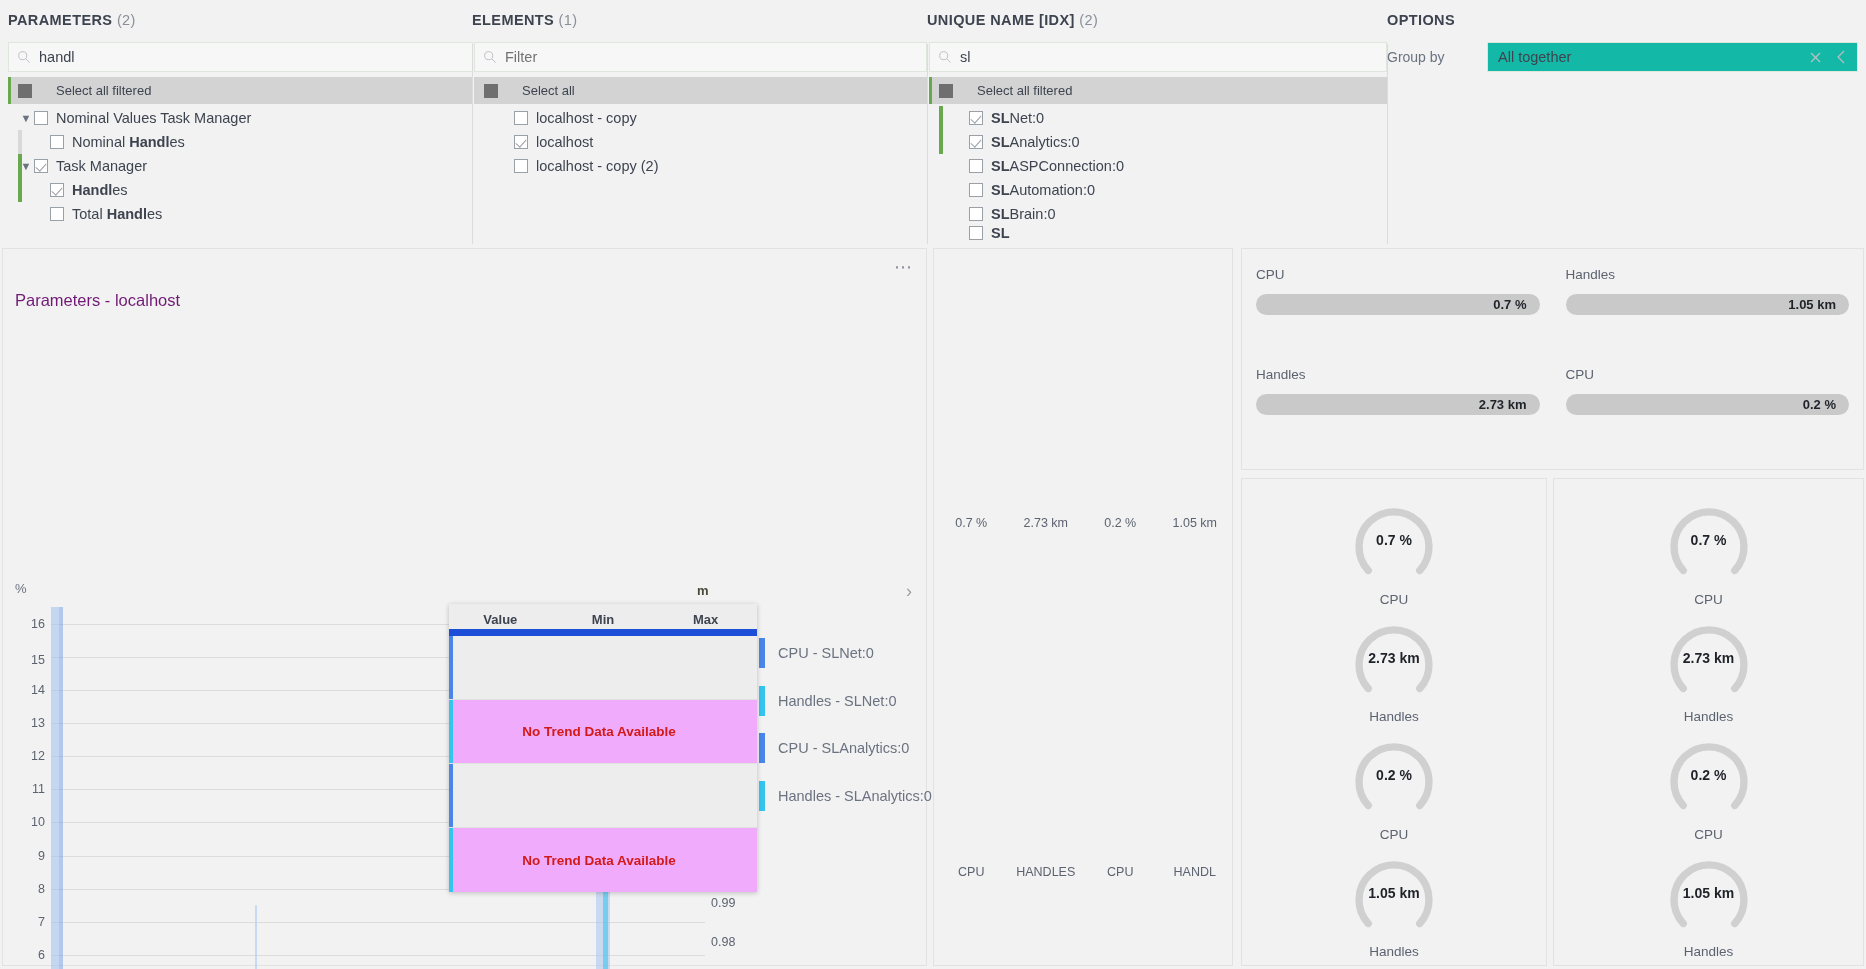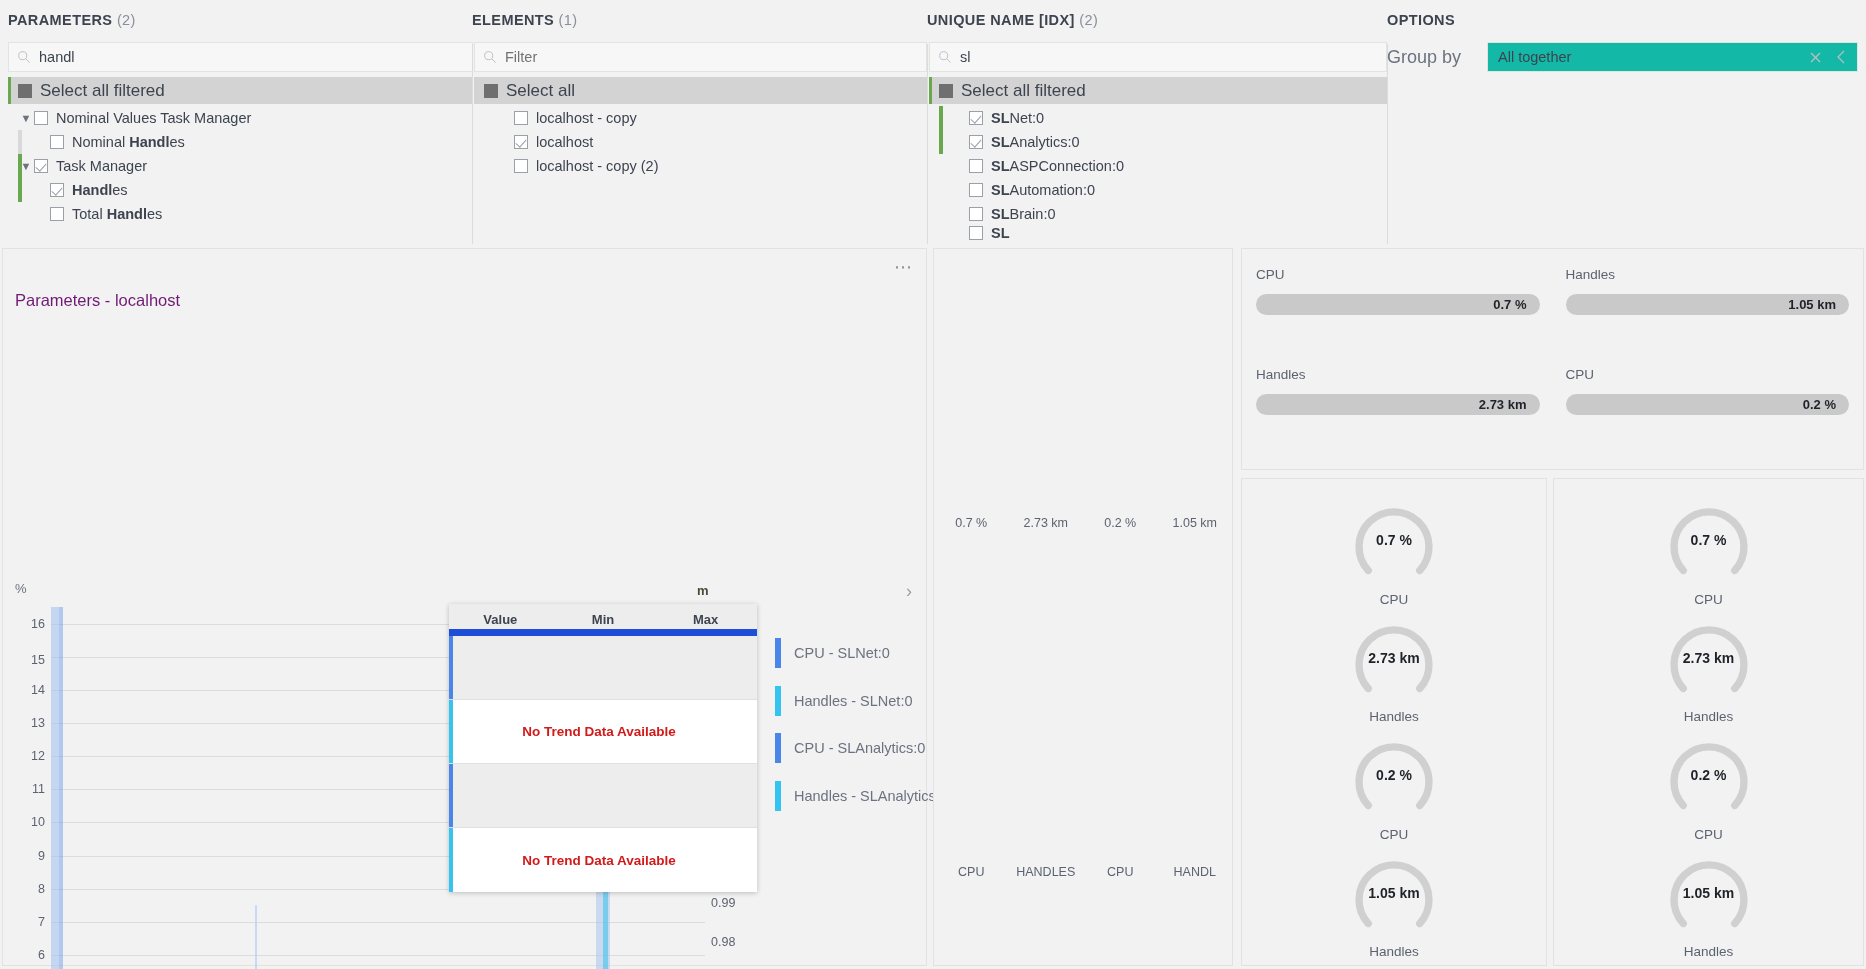--- a/index.html
+++ b/index.html
@@ -23,21 +23,21 @@
     border: 1px solid #dfe6de; display: flex; align-items: center; padding: 0 8px;
   }
   .searchbox .mag { width: 14px; height: 14px; margin-right: 8px; flex: 0 0 auto; opacity: .55; }
   .searchbox .val { font-size: 14.5px; color: #3d4450; }
   .searchbox .ph { font-size: 14.5px; color: #737373; }
   .selectall {
     margin-top: 5px; height: 27px; background: #d3d3d3; display: flex; align-items: center;
     border-left: 3px solid #6aa84f; padding-left: 7px;
   }
   .selectall.nobar { border-left: 3px solid transparent; }
-  .selectall .lbl { font-size: 17px; color: #3d4450; margin-left: 8px; }
+  .selectall .lbl { font-size: 13px; color: #3d4450; margin-left: 24px; }
   .tree { margin-top: 2px; }
   .trow { height: 24px; display: flex; align-items: center; font-size: 14.5px; position: relative; }
   .trow .chev { width: 16px; margin-left: 10px; display: inline-block; text-align: center; color: #6b7280; font-size: 11px; }
   .trow .chev.empty { visibility: hidden; }
   .cb {
     width: 14px; height: 14px; border: 1px solid #9aa0a8; background: #fff;
     display: inline-block; position: relative; flex: 0 0 auto;
   }
   .cb.checked::after {
     content: ""; position: absolute; left: 3px; top: 1px; width: 5px; height: 9px;
@@ -46,21 +46,21 @@
   .cb.part { background: #6f6f6f; border-color: #6f6f6f; }
   .trow .tlbl { margin-left: 8px; color: #3d4450; white-space: nowrap; }
   .trow .tlbl b { font-weight: bold; }
   .lbar { position: absolute; left: 10px; top: 0; width: 4px; height: 24px; }
   .lbar.grey { background: #d9d9d9; }
   .lbar.green { background: #6aa84f; }
   .indent2 { padding-left: 42px; }
 
   
   .optrow { display: flex; align-items: center; margin-top: 14px; }
-  .optlabel { font-size: 18px; color: #6b7280; width: 100px; }
+  .optlabel { font-size: 14px; color: #6b7280; width: 100px; }
   .optselect {
     flex: 1; height: 30px; background: #14b8a6; border: 1px solid #dfe6de;
     display: flex; align-items: center; padding: 0 10px; position: relative;
   }
   .optselect .ov { font-size: 14.5px; color: #3d4450; }
   .optselect .icons { margin-left: auto; display: flex; gap: 14px; align-items: center; color: #b9bfc4; }
 
   
   .cards { position: absolute; left: 0; top: 248px; width: 1866px; height: 721px; }
   .card { position: absolute; background: #f2f2f2; border: 1px solid #e2e2e2; }
@@ -81,26 +81,26 @@
   .gridline { position: absolute; left: 0; width: 100%; height: 1px; background: #dcdcdc; }
 
   .tooltip {
     position: absolute; left: 446px; top: 355px; width: 308px; background: #ededed;
     box-shadow: 0 1px 5px rgba(0,0,0,.22); z-index: 40;
   }
   .tt-head { display: flex; height: 32px; border-bottom: 7px solid #1d4ed8; }
   .tt-head div { flex: 1; text-align: center; font-size: 13px; font-weight: bold; color: #3d4450; line-height: 32px; }
   .tt-row { height: 64px; display: flex; align-items: center; justify-content: center;
             border-bottom: 1px solid #e0e0e0; position: relative; }
-  .tt-row.f { background: #ffffff; text-align: right; }
+  .tt-row.f { background: #f0abfc; text-align: right; }
   .tt-nodata { color: #d11a1a; font-weight: bold; font-size: 13.5px; padding-right: 8px; }
   .tt-accent { position: absolute; left: 0; top: 0; width: 4px; height: 100%; }
 
   .legend { position: absolute; left: 756px; top: 392px; }
-  .lg-item { display: flex; align-items: center; height: 24px; margin-bottom: 23.5px; padding-left: 16px; }
+  .lg-item { display: flex; align-items: center; height: 24px; margin-bottom: 23.5px; }
   .lg-swatch { width: 6px; height: 30px; margin-right: 13px; flex: 0 0 auto; }
   .lg-text { font-size: 14.5px; color: #6b7280; white-space: nowrap; }
 
   
   #card-mid { left: 933px; top: 0; width: 300px; height: 718px; }
   .mid-vals { position: absolute; top: 267px; left: 0; width: 100%; display: flex; }
   .mid-vals span { flex: 1; text-align: center; font-size: 12.5px; color: #5c6370; }
   .mid-cats { position: absolute; top: 616px; left: 0; width: 100%; display: flex; }
   .mid-cats span { flex: 1; text-align: center; font-size: 12.5px; color: #5c6370; white-space: nowrap; overflow: hidden; }
 

